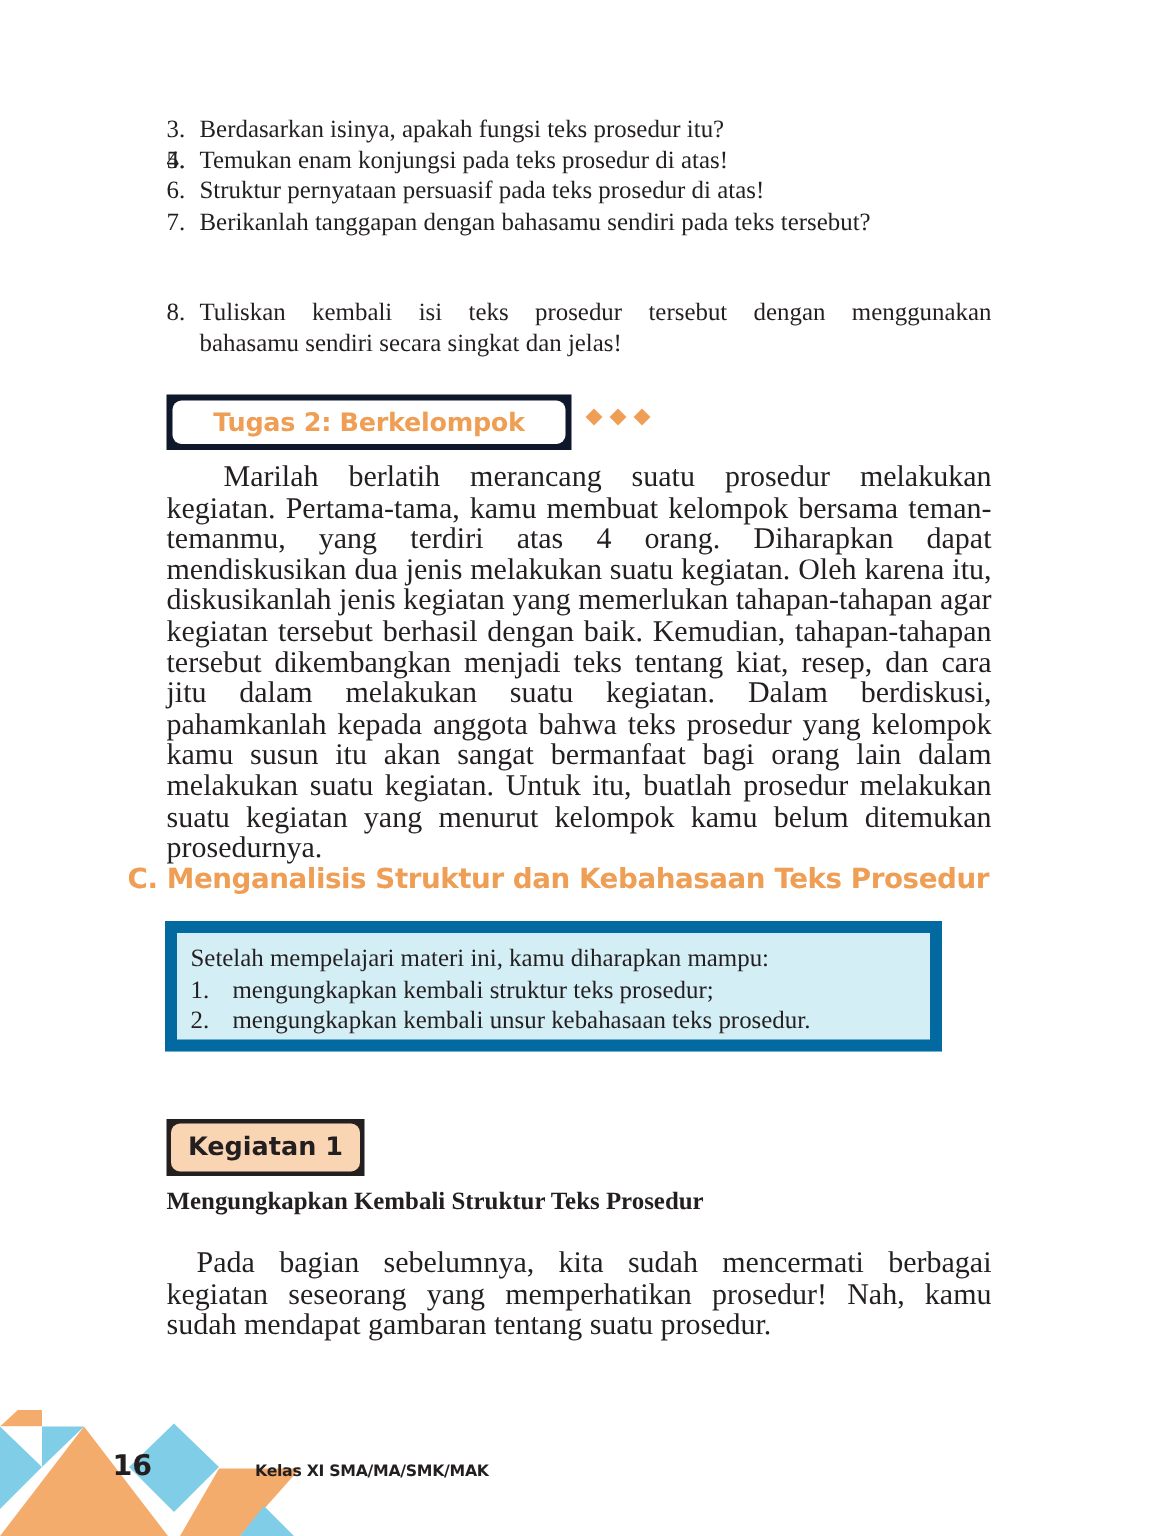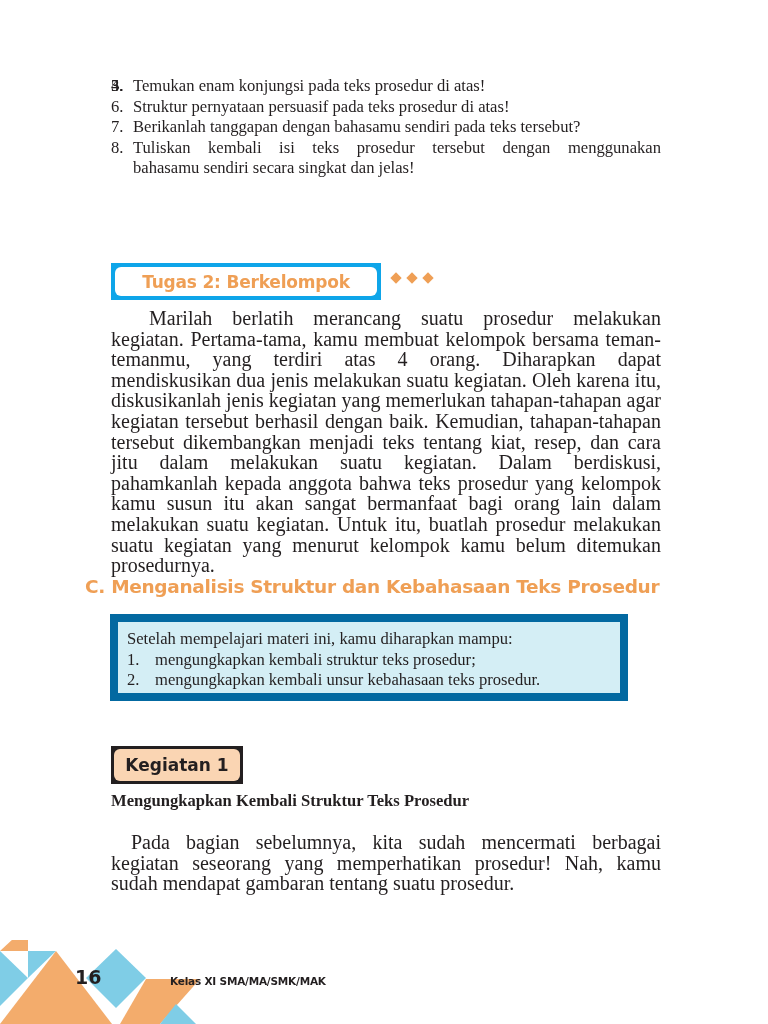--- a/index.html
+++ b/index.html
@@ -5,23 +5,23 @@
     html, body { margin: 0; padding: 0; }
     body {
       width: 768px; height: 1024px; background: #ffffff; position: relative; overflow: hidden;
       font-family: "Liberation Serif", "DejaVu Serif", serif; color: #231f20;
     }
     .abs { position: absolute; }
     .q-list { left: 111px; top: 76px; width: 550px; font-size: 16.6px; line-height: 20.5px; margin: 0; padding: 0; list-style: none; }
     .q-list li { position: relative; padding-left: 22px; text-align: justify; text-align-last: left; }
     .q-list li .num { position: absolute; left: 0; top: 0; }
     .q-list li.wrap { text-align: justify; }
-    .q-list li.wrap .l1 { display: block; text-align: justify; text-align-last: justify; }
+    .q-list li.wrap .l1 { display: block; text-align: justify; text-align-last: justify; margin-top: 40px; }
 
-    .tugas { left: 111px; top: 263px; width: 270px; height: 37px; background: #0ea5e9; box-sizing: border-box; padding: 4px; }
+    .tugas { left: 111px; top: 263px; width: 270px; height: 37px; background: #0f172a; box-sizing: border-box; padding: 4px; }
     .tugas-inner { width: 100%; height: 100%; background: #ffffff; border-radius: 6px; display: flex; align-items: center; justify-content: center; }
     .tugas-label { font-family: "DejaVu Sans", "Liberation Sans", sans-serif; font-weight: bold; font-size: 17px; color: #ef9f55; letter-spacing: -0.2px; }
     .diamonds { left: 390px; top: 271px; display: flex; gap: 4px; }
     .diamond { width: 8px; height: 8px; background: #ef9f55; transform: rotate(45deg); margin: 3px 2px; }
 
     .para { left: 111px; width: 550px; font-size: 20px; line-height: 20.6px; text-align: justify; margin: 0; }
     .para .indent { display: inline-block; width: 38px; }
 
     .section-h { left: 85px; top: 576px; font-family: "DejaVu Sans", "Liberation Sans", sans-serif; font-weight: bold; font-size: 18.5px; color: #ef9f55; letter-spacing: -0.3px; white-space: nowrap; }
 
@@ -37,21 +37,21 @@
     .sub-h { left: 111px; top: 791px; font-weight: bold; font-size: 16.6px; }
 
     .footer-num { left: 75px; top: 966px; font-family: "DejaVu Sans", "Liberation Sans", sans-serif; font-weight: bold; font-size: 19px; color: #231f20; }
     .footer-txt { left: 146px; top: 975px; font-family: "DejaVu Sans", "Liberation Sans", sans-serif; font-weight: bold; font-size: 10.5px; color: #231f20; letter-spacing: -0.2px; margin-left: 24px; }
     .shapes { left: 0; top: 940px; width: 220px; height: 84px; }
   </style>
 </head>
 <body>
 
 <ol class="abs q-list">
-  <li><span class="num">3.</span></li>
+  <li><span class="num">3.</span><span>Berdasarkan isinya, apakah fungsi teks prosedur itu?</span></li>
   <li><span class="num">4.</span></li>
   <li><span class="num">5.</span><span>Temukan enam konjungsi pada teks prosedur di atas!</span></li>
   <li><span class="num">6.</span><span>Struktur pernyataan persuasif pada teks prosedur di atas!</span></li>
   <li><span class="num">7.</span><span>Berikanlah tanggapan dengan bahasamu sendiri pada teks tersebut?</span></li>
   <li class="wrap"><span class="num">8.</span><span class="l1">Tuliskan kembali isi teks prosedur tersebut dengan menggunakan</span><span>bahasamu sendiri secara singkat dan jelas!</span></li>
 </ol>
 
 <div class="abs tugas">
   <div class="tugas-inner">
     <span class="tugas-label">Tugas 2: Berkelompok</span>

